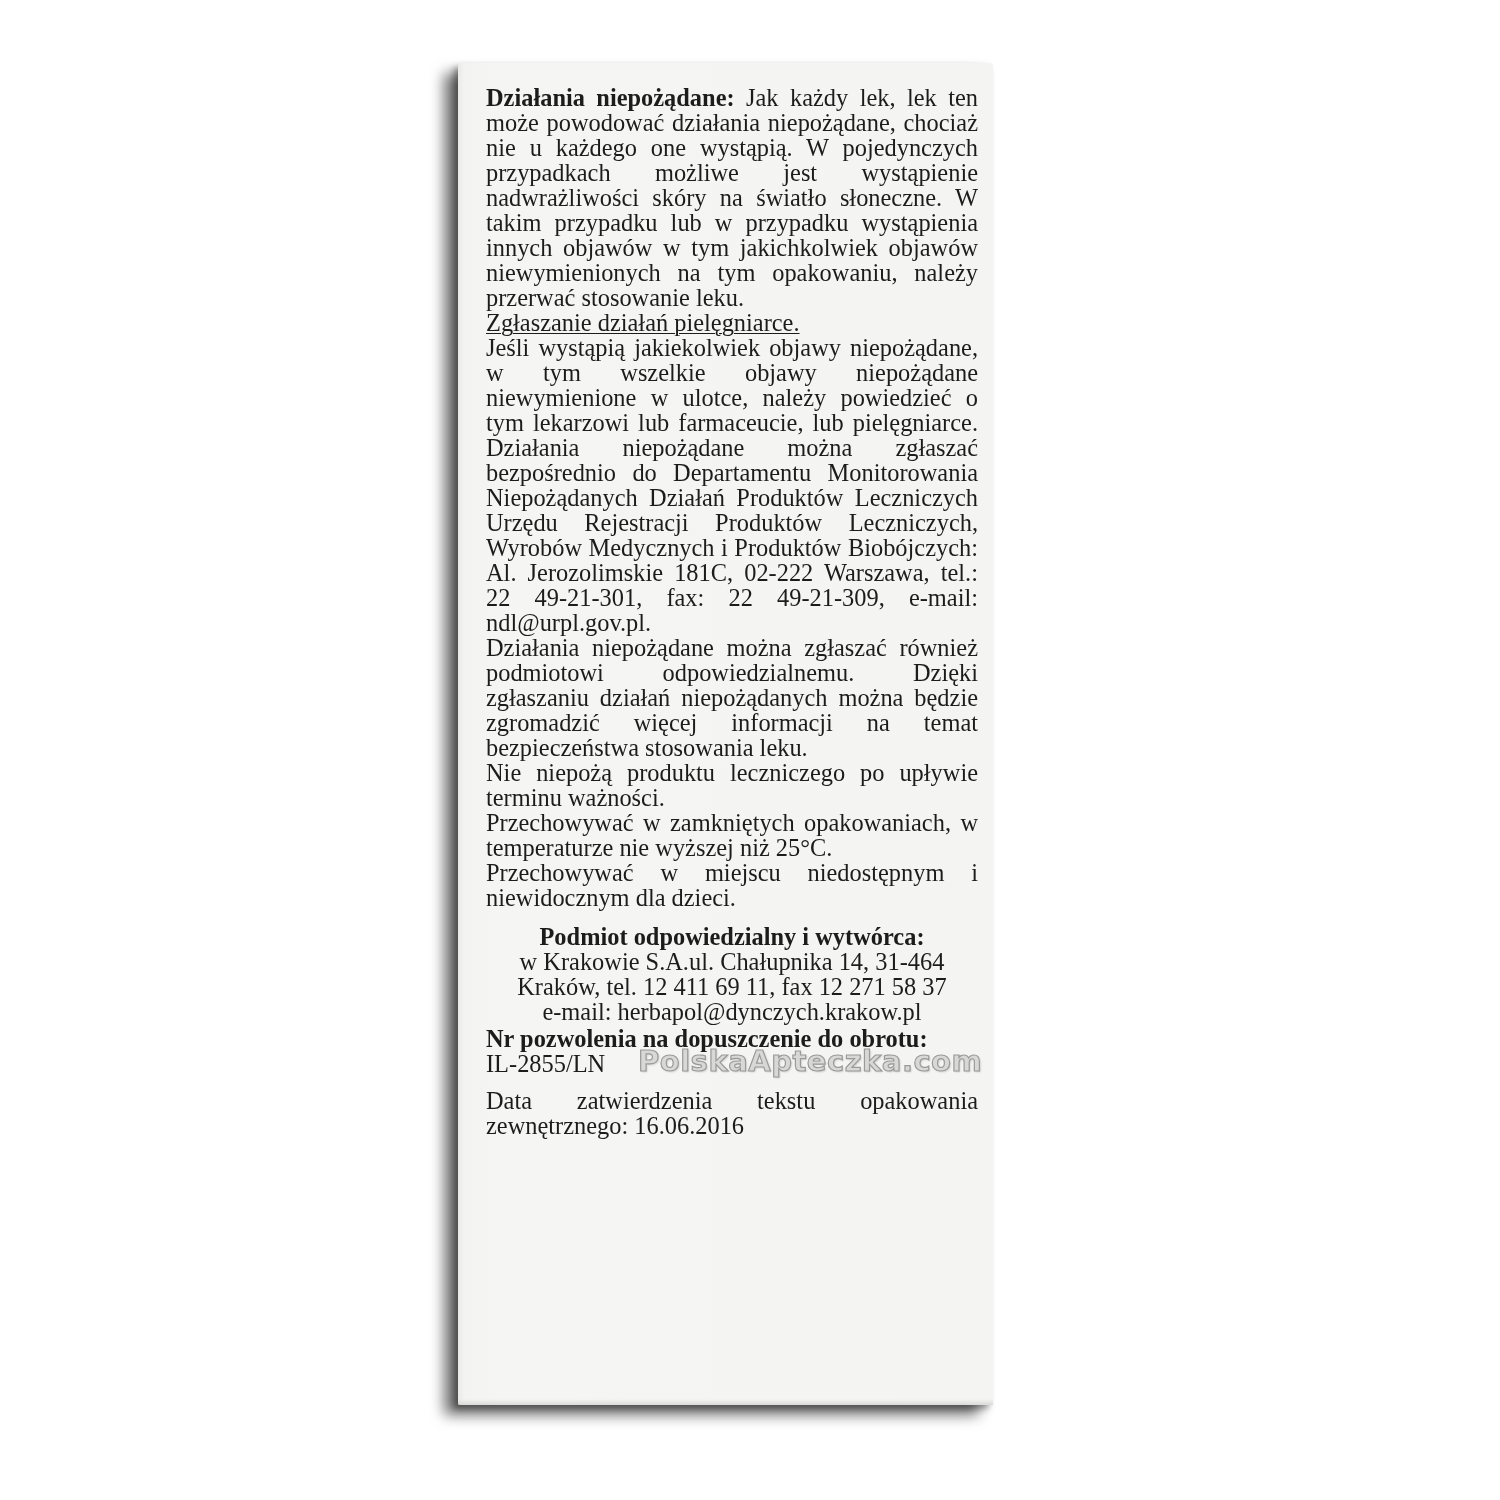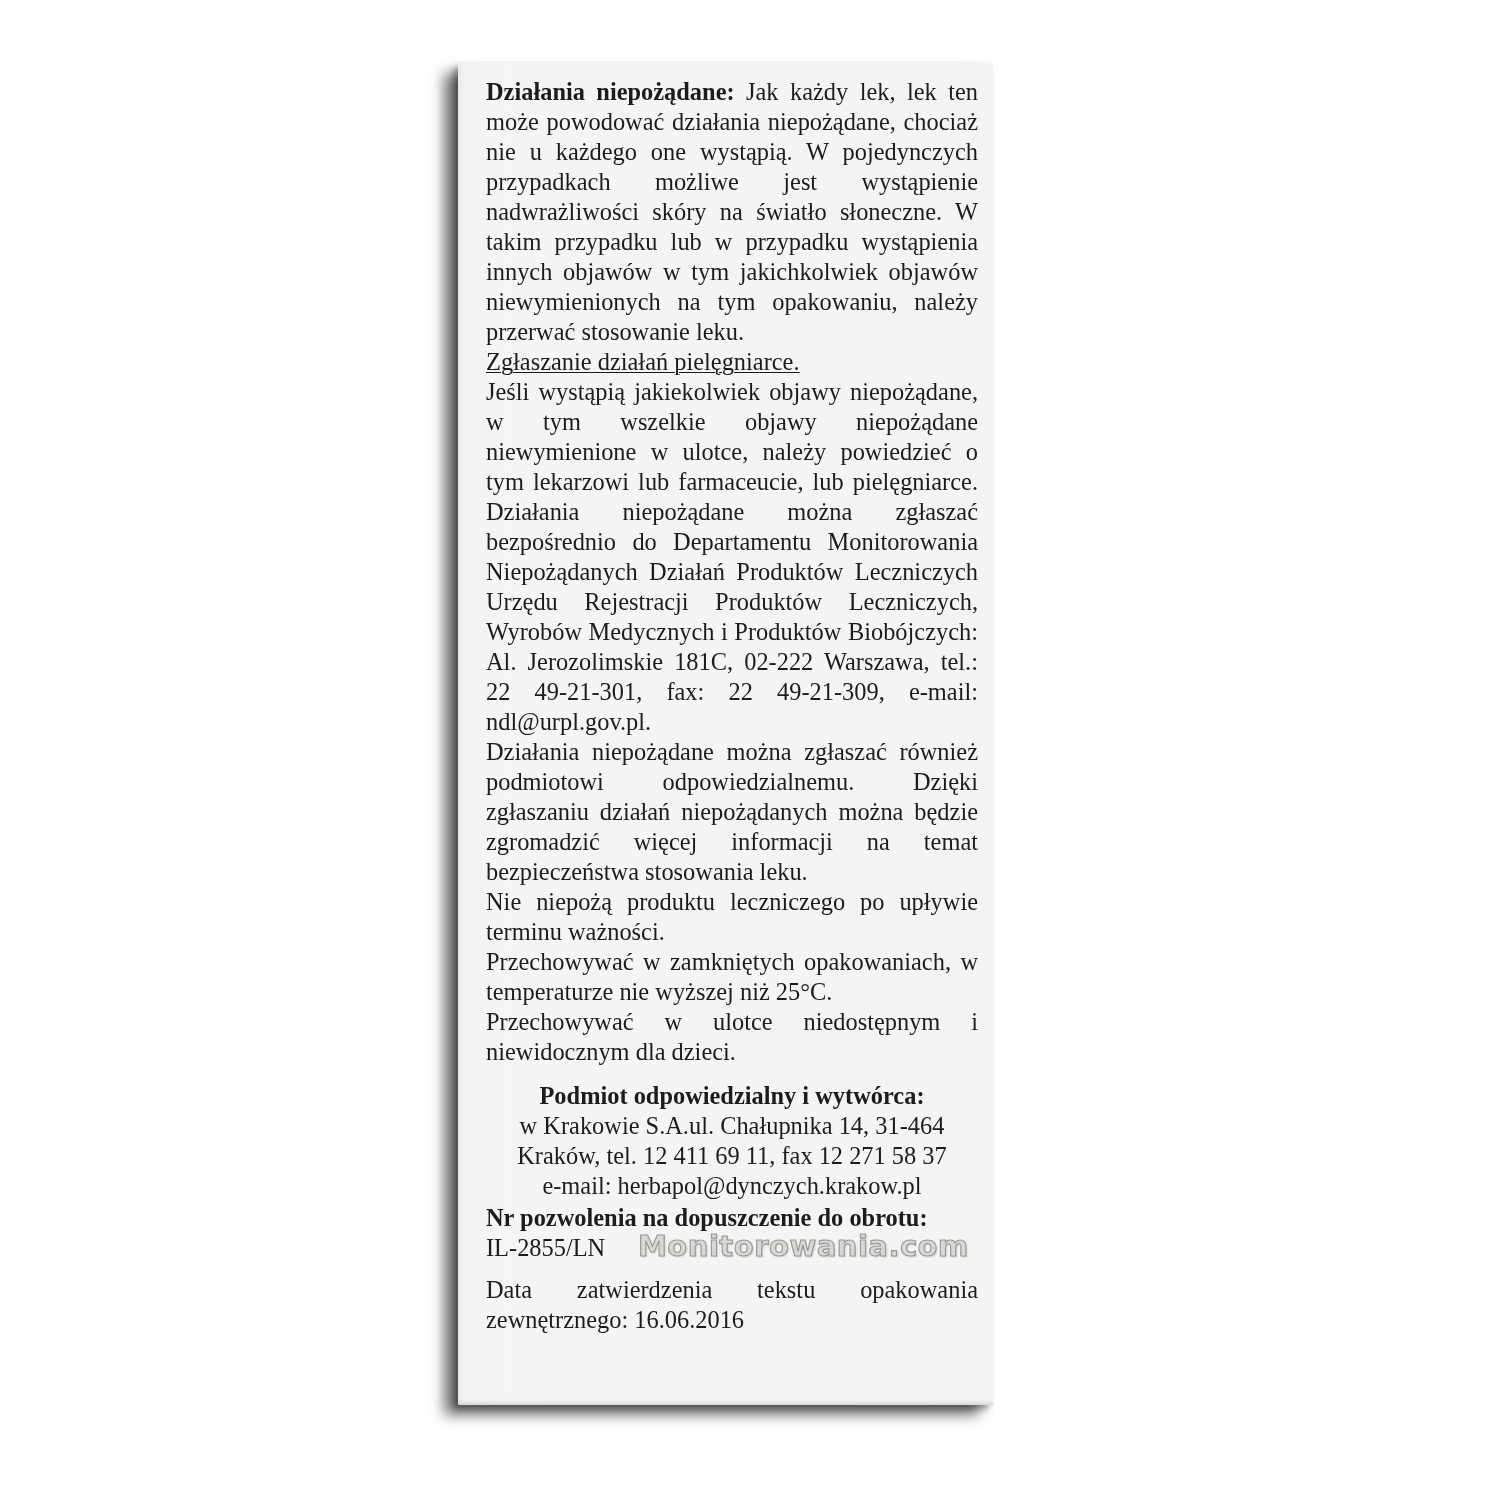--- a/index.html
+++ b/index.html
@@ -18,24 +18,24 @@
       box-shadow: -14px 10px 14px rgba(0,0,0,0.55), -4px 4px 6px rgba(0,0,0,0.35);
       border-radius: 3px;
     }
     .box::after {
       content: "";
       position: absolute; left: 0; right: 0; bottom: 0; height: 6px;
       background: linear-gradient(180deg, rgba(255,255,255,0), rgba(200,200,198,0.6));
     }
     .content {
       position: absolute;
-      left: 28px; top: 14px;
+      left: 28px; top: 22px;
       width: 492px;
       font-size: 24.4px;
-      line-height: 30px;
+      line-height: 25px;
       color: #1c1c1c;
     }
     .para { margin: 0; text-align: justify; text-align-last: left; hyphens: manual; }
     .bold { font-weight: bold; }
     .underline { text-decoration: underline; text-underline-offset: 2px; text-decoration-thickness: 1px; }
     .center { text-align-last: center; }
     .gap-md { margin-top: 14px; }
     .gap-sm { margin-top: 2px; }
     .gap-xs { margin-top: 12px; }
     .watermark-line { position: relative; }
@@ -63,33 +63,33 @@
     <p class="para"><span class="underline">Zgłaszanie działań pielęgniarce.</span></p>
 
     <p class="para">Jeśli wystąpią jakiekolwiek objawy niepożą­dane, w tym wszelkie objawy niepożądane niewymienione w ulotce, należy powiedzieć o tym lekarzowi lub farmaceucie, lub pielęgniarce. Działania niepożądane można zgłaszać bezpośrednio do Departamentu Monitorowania Niepożądanych Działań Produktów Leczniczych Urzędu Rejestracji Produktów Leczniczych, Wyrobów Medycznych i Produktów Biobójczych: Al. Jerozolimskie 181C, 02-222 Warszawa, tel.: 22 49-21-301, fax: 22 49-21-309, e-mail: ndl@urpl.gov.pl.</p>
 
     <p class="para">Działania niepożądane można zgłaszać również podmiotowi odpowiedzialnemu. Dzięki zgłaszaniu działań niepożądanych można będzie zgromadzić więcej informacji na temat bezpieczeństwa stosowania leku.</p>
 
     <p class="para">Nie niepożą produktu leczniczego po upływie terminu ważności.</p>
 
     <p class="para">Przechowywać w zamkniętych opakowa­niach, w temperaturze nie wyższej niż 25°C.</p>
 
-    <p class="para">Przechowywać w ulotce niedostępnym i niewidocznym dla dzieci.</p>
+    <p class="para">Przechowywać w miejscu niedostępnym i niewidocznym dla dzieci.</p>
 
     <div class="gap-md center">
       <div class="bold">Podmiot odpowiedzialny i wytwórca:</div>
       <div>w Krakowie S.A.ul. Chałupnika 14, 31-464</div>
       <div>Kraków, tel. 12 411 69 11, fax 12 271 58 37</div>
       <div>e-mail: herbapol@dynczych.krakow.pl</div>
     </div>
 
     <div class="gap-sm">
       <div class="bold">Nr pozwolenia na dopuszczenie do obrotu:</div>
       <div class="watermark-line">
         <span>IL-2855/LN</span>
-        <span class="watermark">Monitorowania.com</span>
+        <span class="watermark">PolskaApteczka.com</span>
       </div>
     </div>
 
     <p class="para gap-xs">Data zatwierdzenia tekstu opakowania zewnętrznego: 16.06.2016</p>
 
   </div>
 </div>
 
 </body></html>

